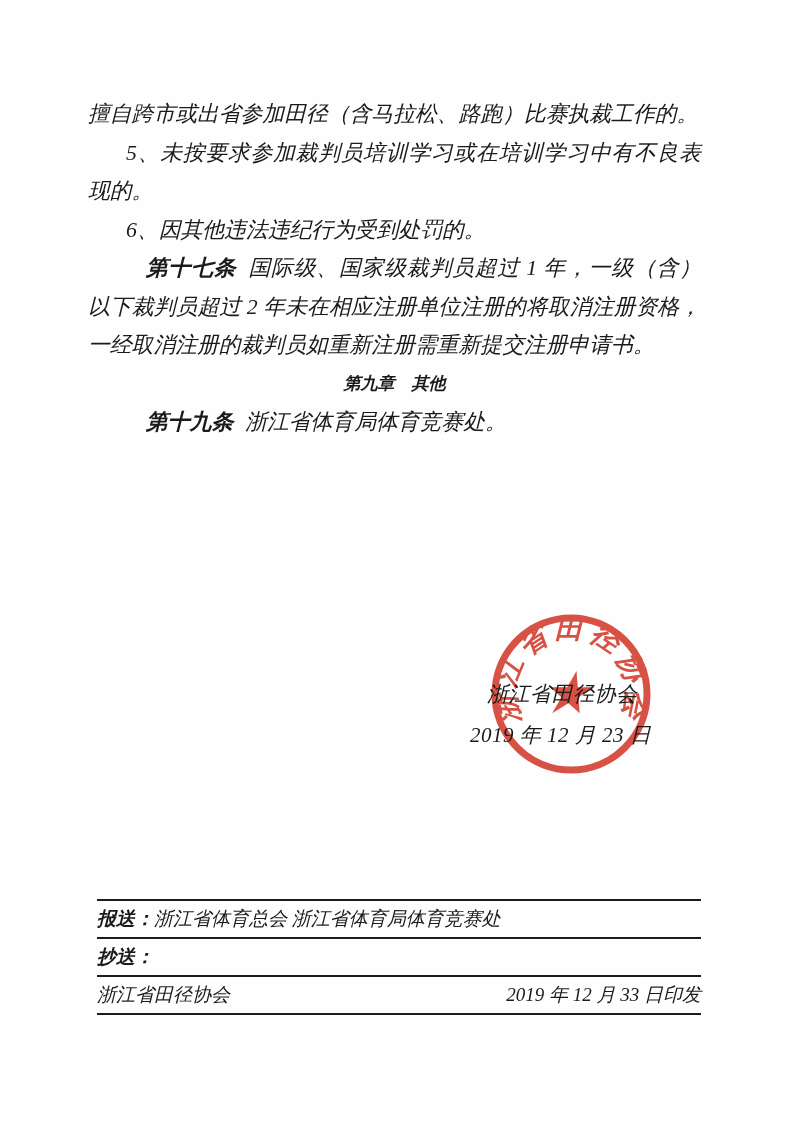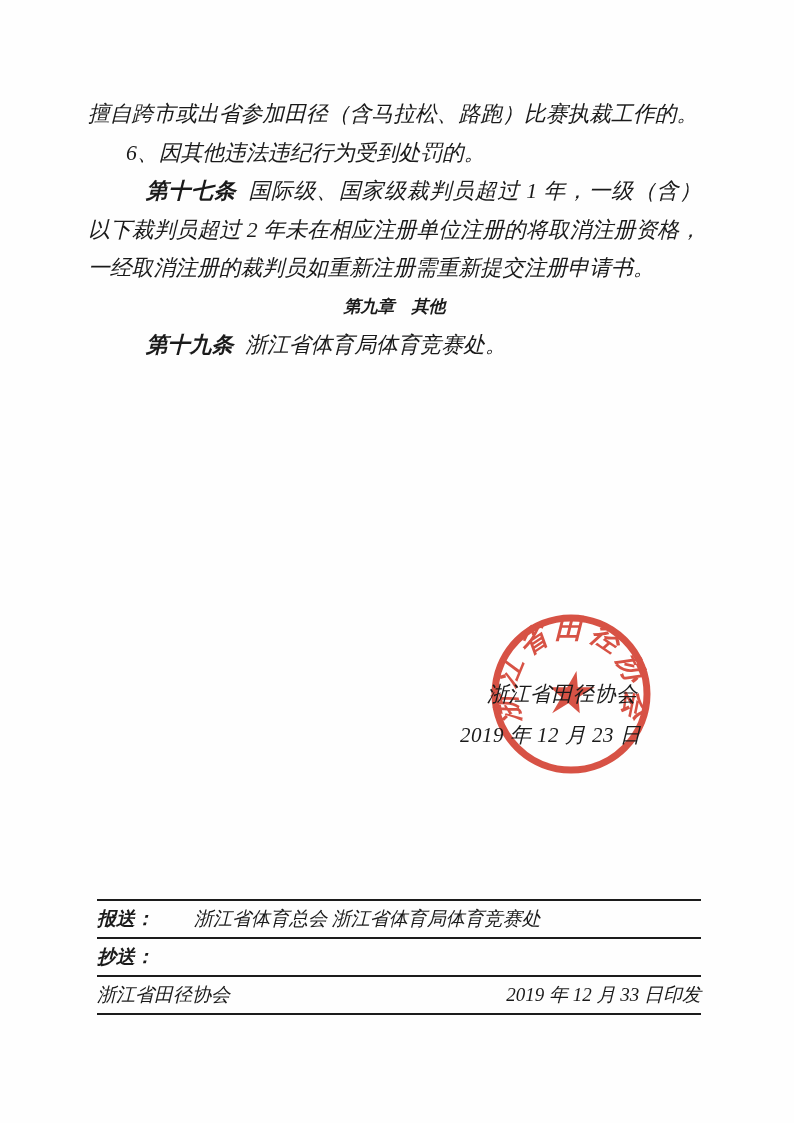--- a/index.html
+++ b/index.html
@@ -45,51 +45,53 @@
   
   .sig-org {
     position:absolute;
     left:487px; top:680px;
     font-size:21px;
     letter-spacing:0.5px;
     z-index:2;
   }
   .sig-date {
     position:absolute;
-    left:460px; top:721px;
+    left:470px; top:721px;
     font-size:21px;
     letter-spacing:0.5px;
     z-index:2;
   }
   
   .footer {
     position:absolute;
     left:97px; top:899px;
     width:604px;
     border-bottom:2px solid #1c1c1c;
     font-size:19px;
   }
   .f-row {
     border-top:2px solid #1c1c1c;
     height:38px;
     display:flex;
     align-items:center;
-    gap:40px;
   }
   .f-row .f-label { font-weight:bold; }
   .f-row.f-last { justify-content:space-between; }
 </style>
 </head>
 <body>
 
 <div class="page">
 
   <div class="body-col">
     <p class="para">
       <span>擅自跨市或出省参加田径（含马拉松、路跑）比赛执裁工作的。</span>
+    </p>
+    <p class="para indent">
+      <span>5、未按要求参加裁判员培训学习或在培训学习中有不良表现的。</span>
     </p>
     <p class="para indent">
       <span>6、因其他违法违纪行为受到处罚的。</span>
     </p>
     <p class="para indent">
       <span class="bold">第十七条</span><span class="gap">国际级、国家级裁判员超过 1 年，一级（含）以下裁判员超过 2 年未在相应注册单位注册的将取消注册资格，一经取消注册的裁判员如重新注册需重新提交注册申请书。</span>
     </p>
     <p class="chapter">第九章　其他</p>
     <p class="para indent">
       <span class="bold">第十九条</span><span class="gap">浙江省体育局体育竞赛处。</span>

